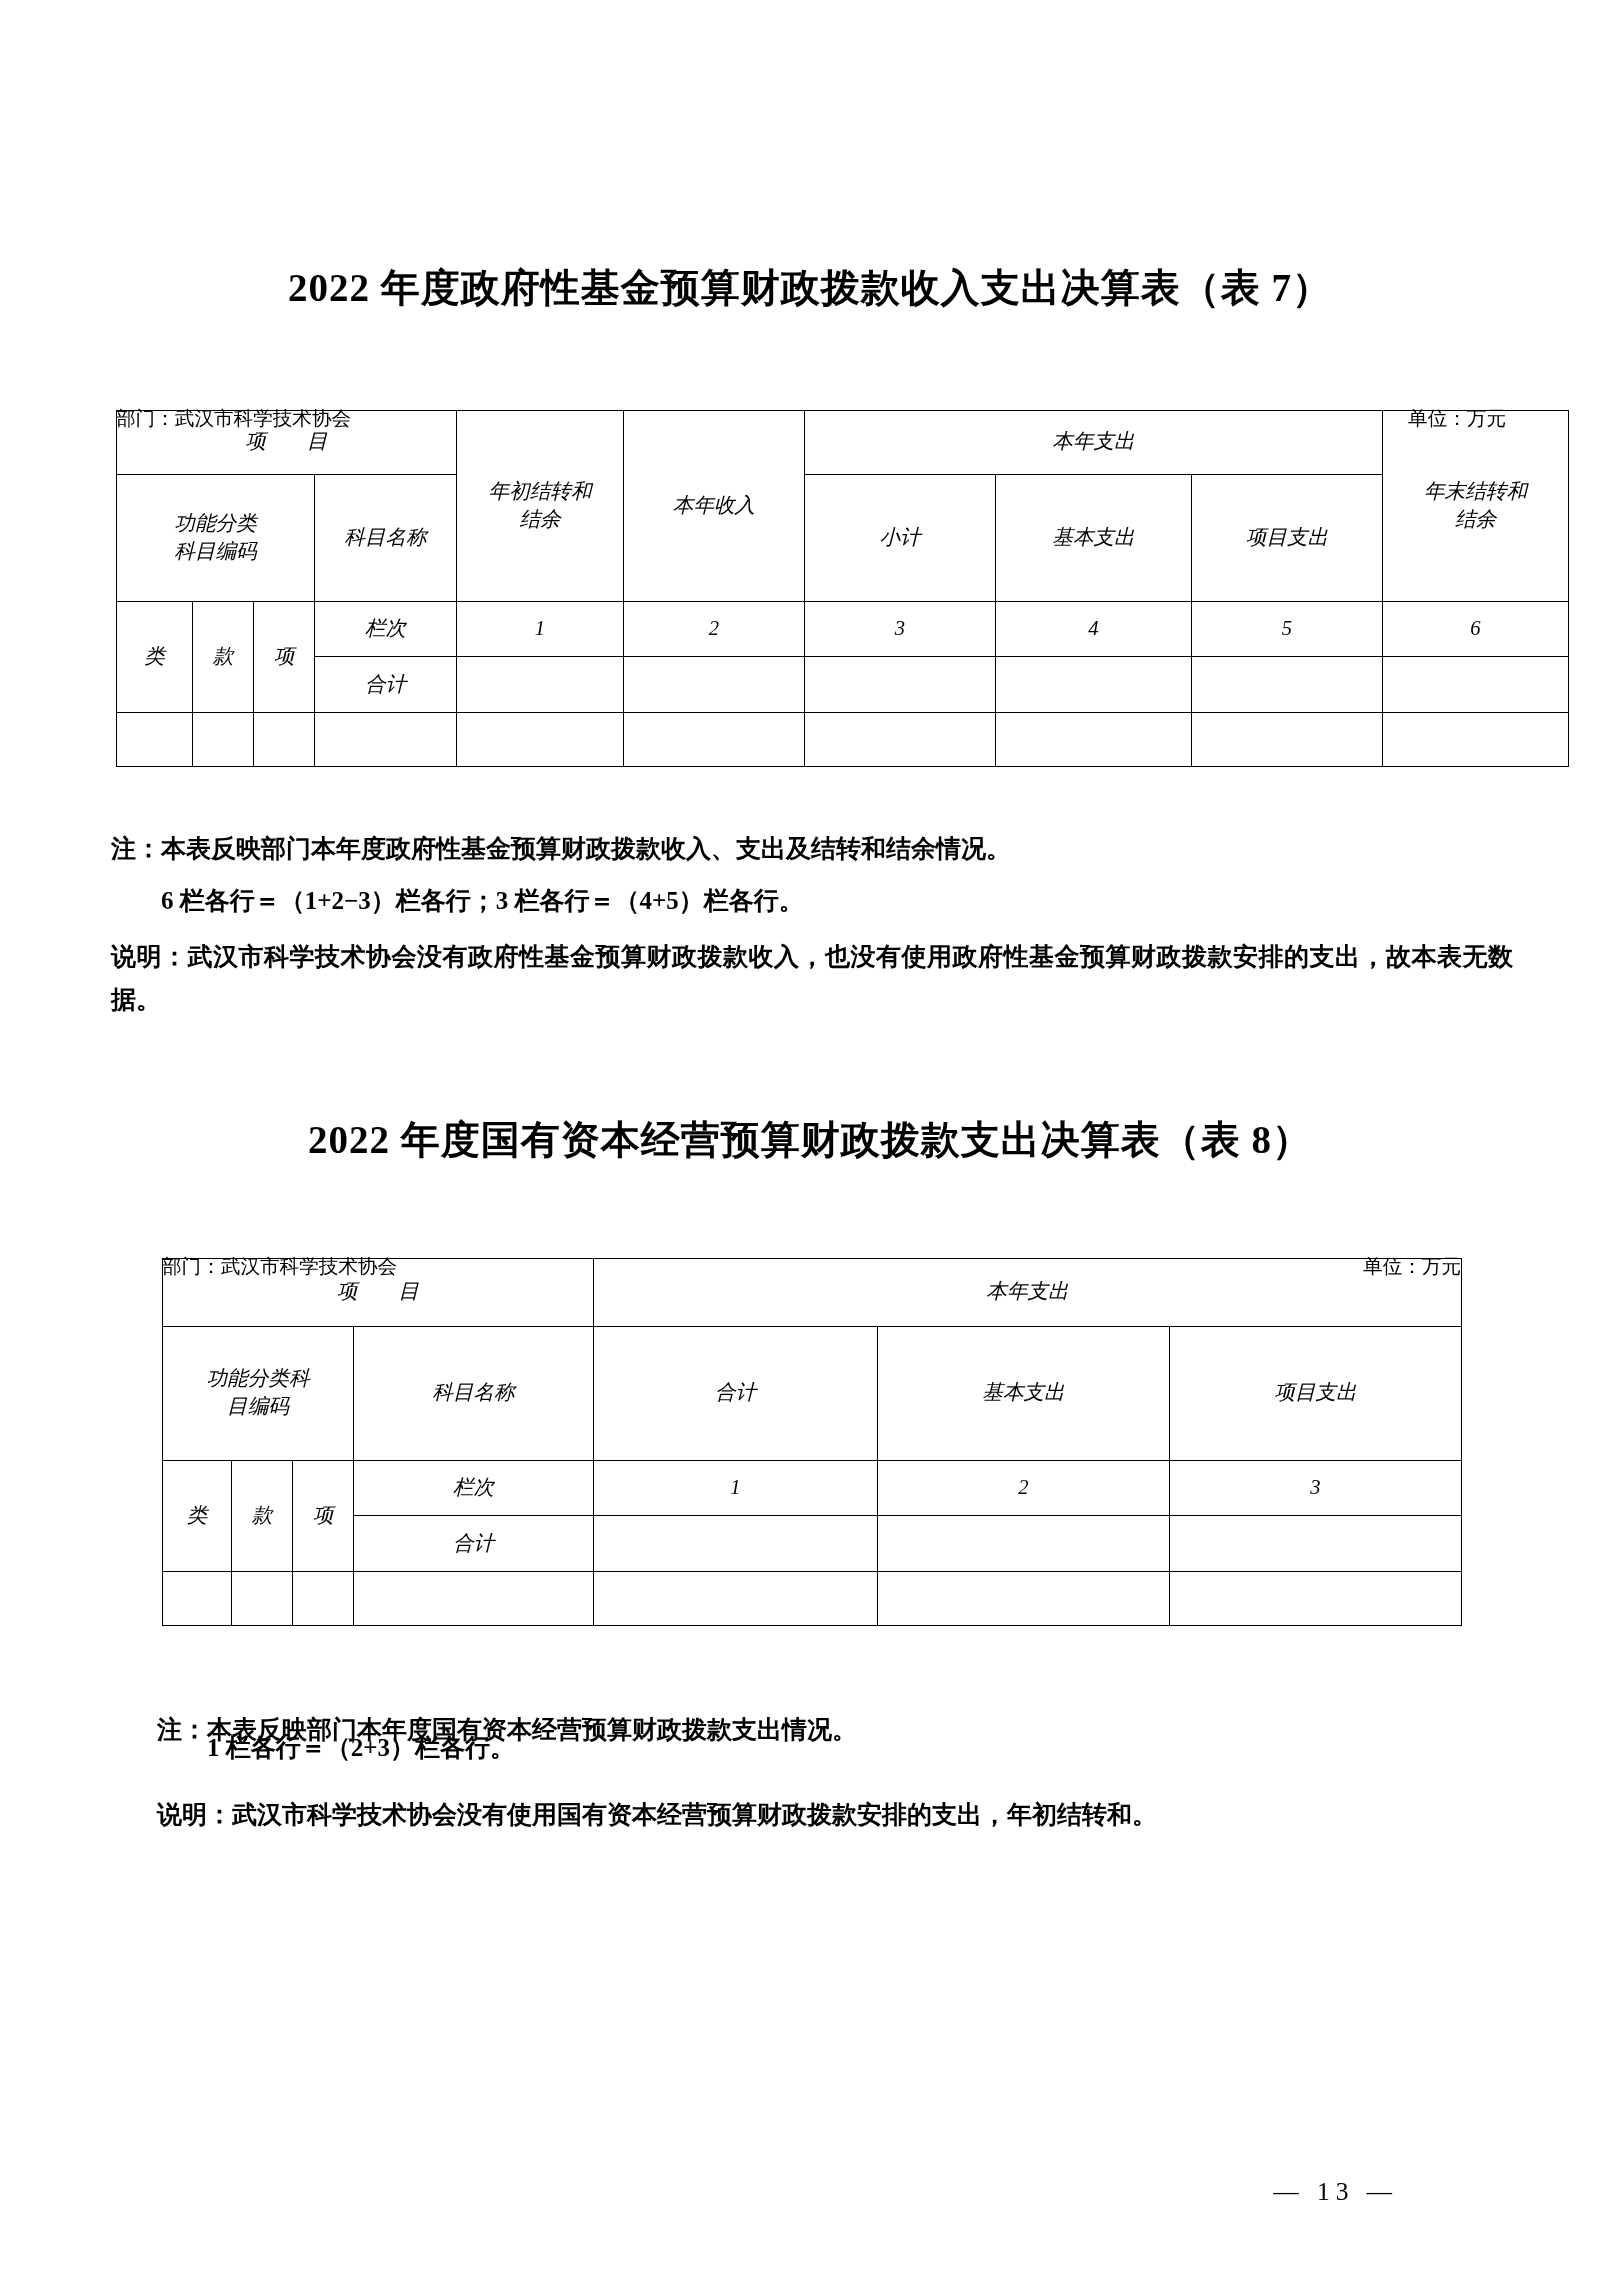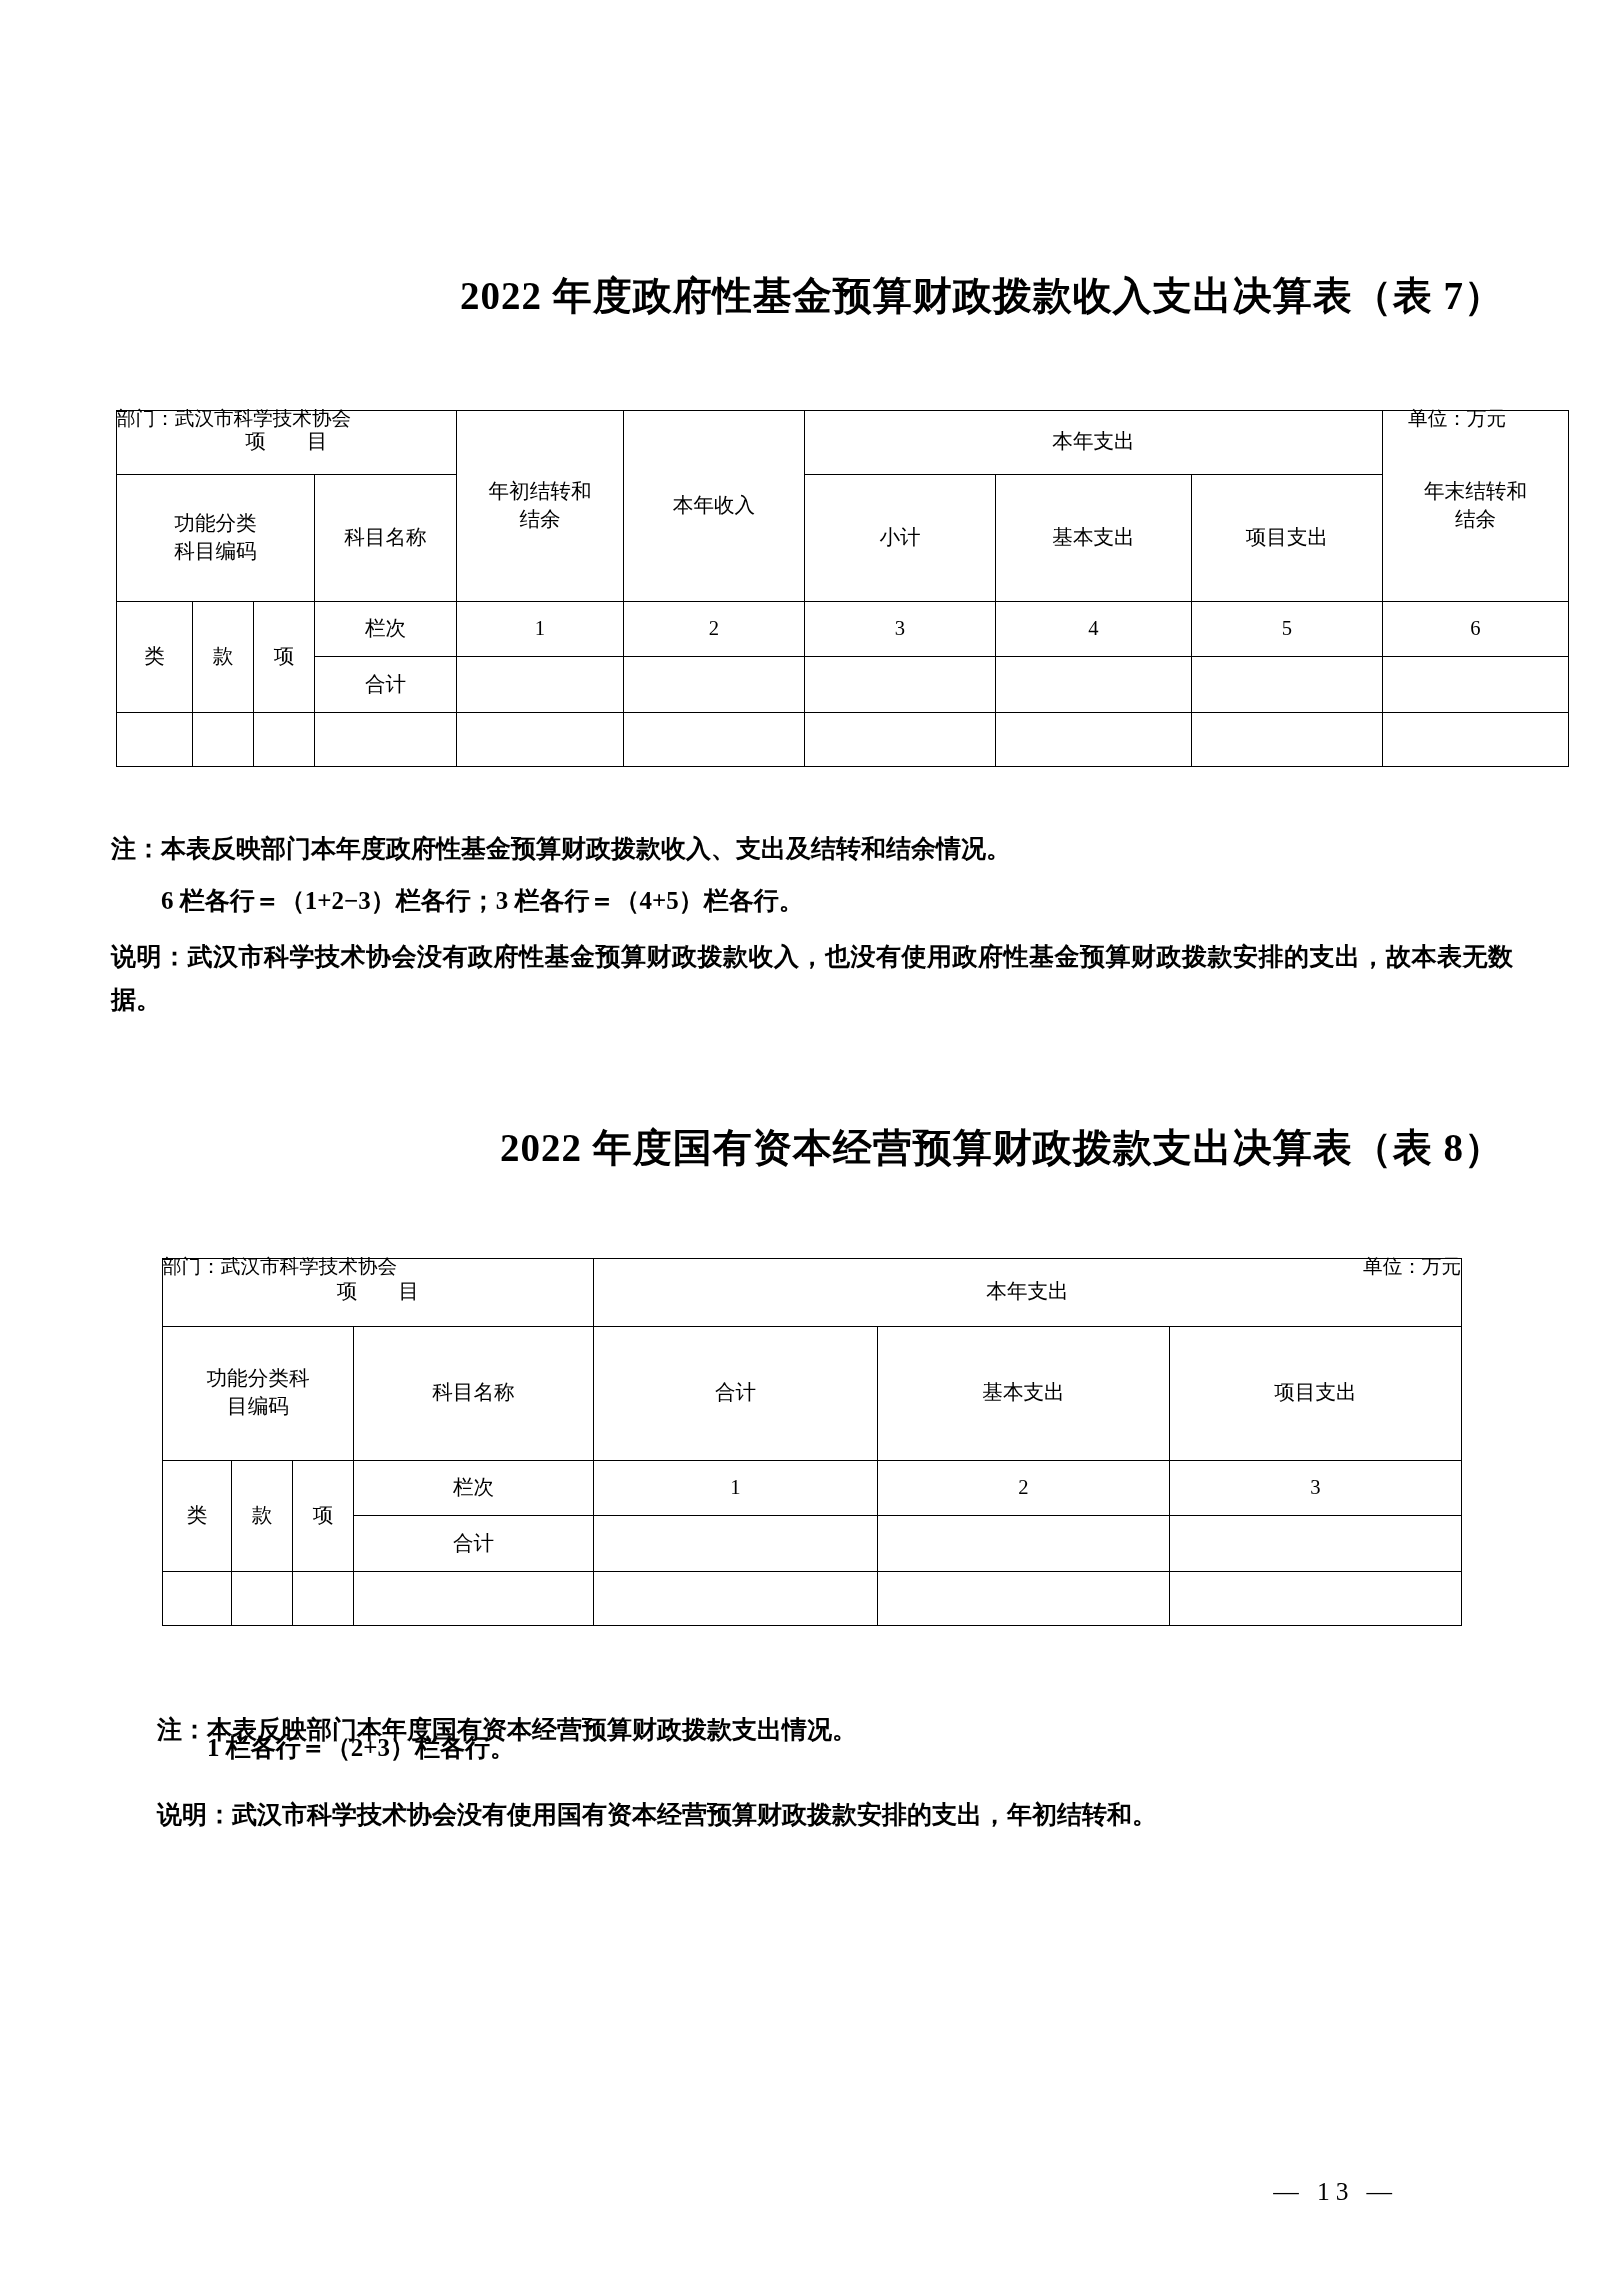--- a/index.html
+++ b/index.html
@@ -25,36 +25,37 @@
 
   
   .sec1 { position: absolute; left: 0; top: 0; width: 1621px; }
   .sec2 { position: absolute; left: 0; top: 0; width: 1621px; }
 
   h1.doc-title {
     font-family: "Liberation Serif", "DejaVu Serif", serif;
     font-weight: bold;
     font-size: 39px;
     letter-spacing: 1px;
-    text-align: right;
-    margin: 8px;
+    text-align: center;
+    margin: 0;
     line-height: 1.2;
   }
 
   .meta-row {
     display: flex;
     justify-content: space-between;
     font-size: 19.6px;
     line-height: 1.4;
     margin-top: 35px;
   }
 
   table.fin {
     border-collapse: collapse;
     table-layout: fixed;
+    font-style: italic;
   }
   table.fin td {
     border: 1px solid #000000;
     text-align: center;
     vertical-align: middle;
     font-size: 20.6px;
     line-height: 1.35;
     padding: 3.9px 2px;
   }
   table.fin td.empty { height: 45px; }

